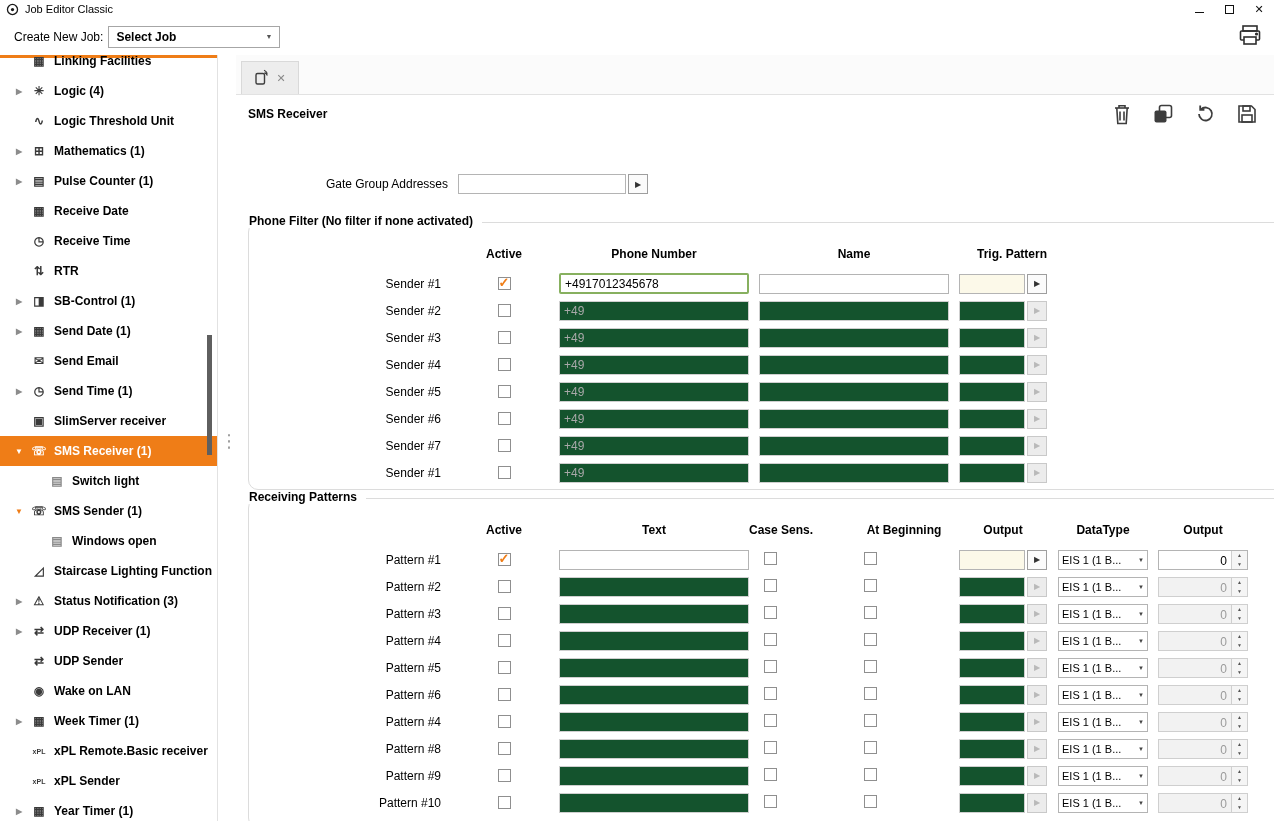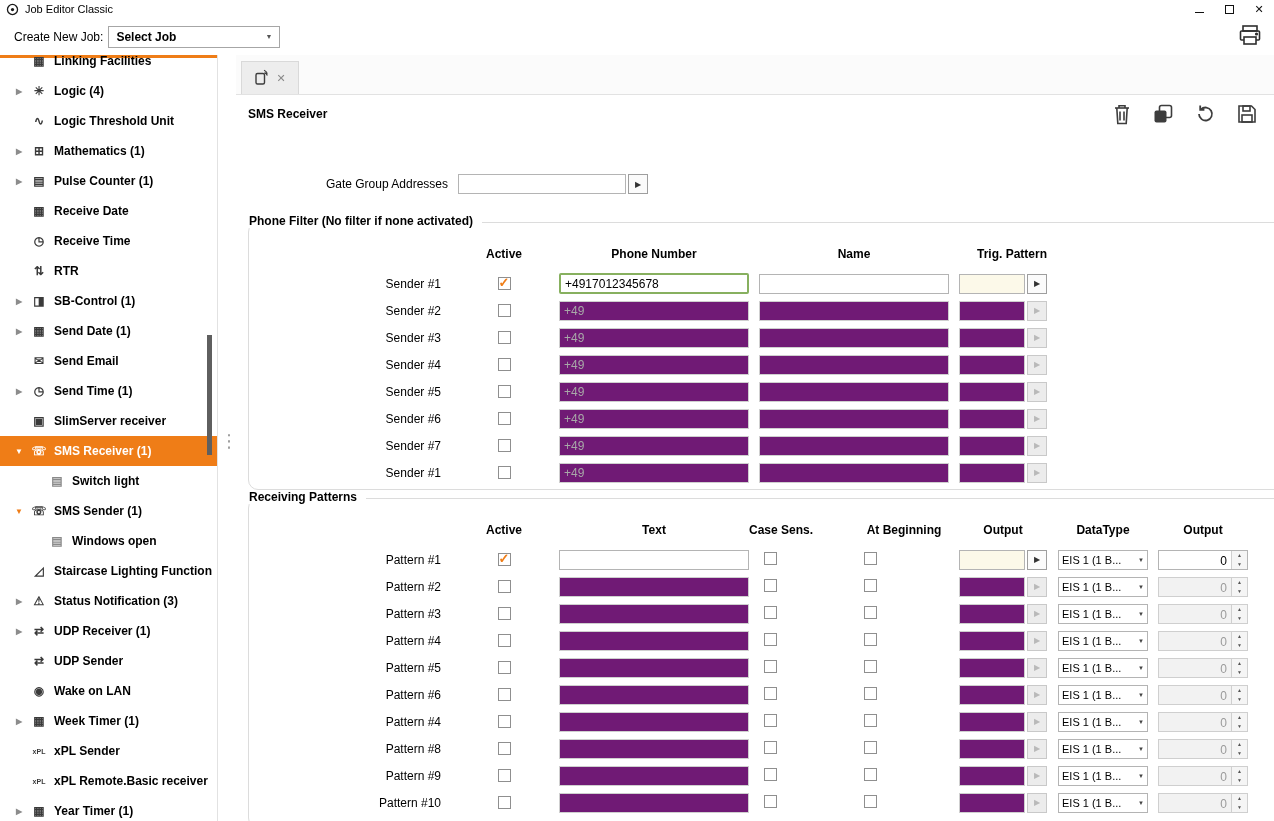--- a/index.html
+++ b/index.html
@@ -53,21 +53,21 @@
   .content{position:absolute;top:40px;left:0;right:0;bottom:0;background:#fff}
   .phead{height:38px;display:flex;align-items:center;justify-content:space-between;padding:0 16px 0 12px}
   .ptitle{font-weight:700}
   .ptools{display:flex;gap:20px;align-items:center}
   .tool{cursor:pointer;display:flex}
 
   
   .txt{height:20px;border:1px solid #b4b4b4;background:#fff;font-family:"Liberation Sans",sans-serif;
     font-size:12px;padding:0 4px}
   .txt::placeholder{color:#a8a8a8}
-  .txt:disabled,.txt.dis{background:#701a75;border-color:#cfcfcf;color:#9b9b9b}
+  .txt:disabled,.txt.dis{background:#14532d;border-color:#cfcfcf;color:#9b9b9b}
   .txt.green{border:2px solid #87b05f;border-radius:2px;height:21px}
   .txt.cream{background:#fcf9e9}
   .w190{width:190px}.w168{width:168px}.w66{width:66px}.ml10{margin-left:10px}.ml11{margin-left:11px}
   .play{width:20px;height:20px;border:1px solid #9e9e9e;background:#fbfbfb;font-size:8px;color:#333;
     display:inline-flex;align-items:center;justify-content:center;margin-left:2px;cursor:pointer;
     font-family:"Liberation Sans",sans-serif}
   .play.pdis{background:#ececec;border-color:#c9c9c9;color:#b9b9b9}
   .cb{width:13px;height:13px;min-width:13px;border:1px solid #8f8f8f;background:#fff;display:inline-flex;
     align-items:center;justify-content:center;cursor:pointer}
   .cb .check{color:#ef7d17;font-weight:700;font-size:13px;line-height:1;margin-top:-3px}
@@ -264,26 +264,26 @@
         <span class="tlabel">Wake on LAN</span>
       </div>
       <div class="trow">
         <span class="arrow">▶</span>
         <span class="ticon">▦</span>
         <span class="tlabel">Week Timer (1)</span>
       </div>
       <div class="trow">
         <span class="arrow"></span>
         <span class="ticon xpl">xPL</span>
+        <span class="tlabel">xPL Remote.Basic receiver</span>
+      </div>
+      <div class="trow">
+        <span class="arrow"></span>
+        <span class="ticon xpl">xPL</span>
         <span class="tlabel">xPL Sender</span>
-      </div>
-      <div class="trow">
-        <span class="arrow"></span>
-        <span class="ticon xpl">xPL</span>
-        <span class="tlabel">xPL Remote.Basic receiver</span>
       </div>
       <div class="trow">
         <span class="arrow">▶</span>
         <span class="ticon">▦</span>
         <span class="tlabel">Year Timer (1)</span>
       </div>
     </div>
   <div class="sb-track">
     <div class="sb-thumb"></div>
   </div>

